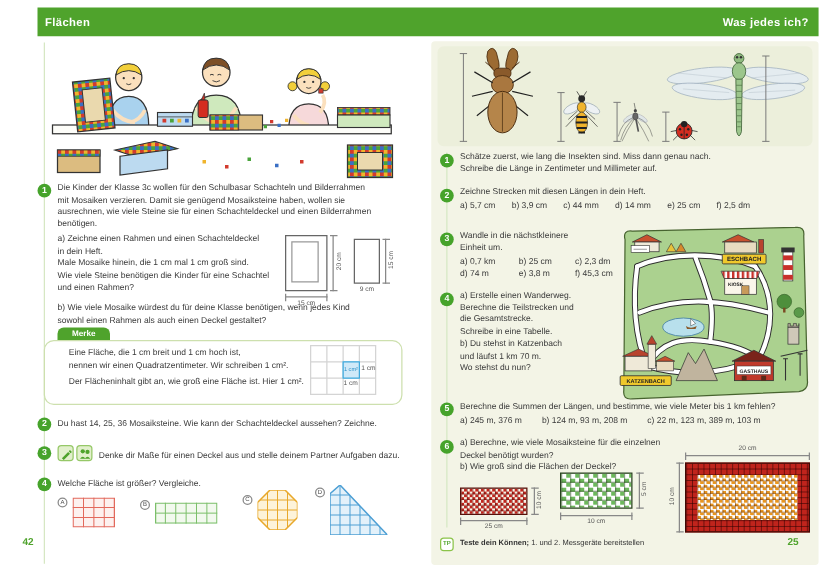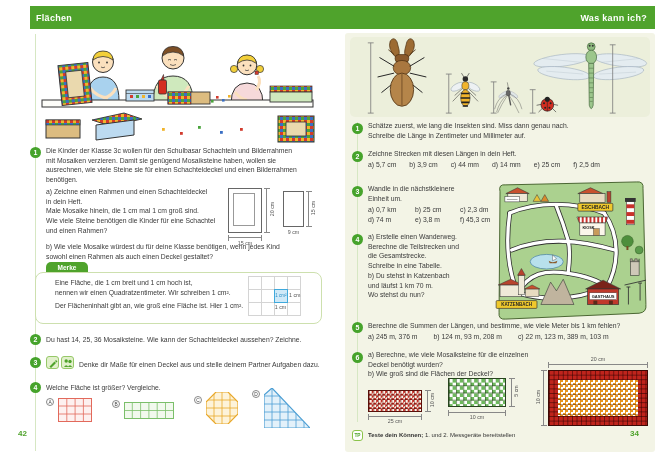--- a/index.html
+++ b/index.html
@@ -69,21 +69,21 @@
   .icon-box{position:absolute;width:13px;height:13px;border:1px solid #96c868;border-radius:3px;background:#e2f0cc;
             display:flex;align-items:center;justify-content:center;box-sizing:border-box;}
 </style>
 </head>
 <body>
 
 <div class="canvas">
 
   <div class="header-bar">
     <span class="header-title">Flächen</span>
-    <span class="header-title">Was kann ich?</span>
+    <span class="header-title">Was jedes ich?</span>
   </div>
 
   <div class="page-rule" style="left:35px;top:34px;height:417px;"></div>
 
   <svg class="abs" style="left:40px;top:36px;" width="275" height="108" viewBox="0 0 275 108">
     <defs>
       <pattern id="mos" width="6" height="6" patternUnits="userSpaceOnUse">
         <rect width="6" height="6" fill="#fff"></rect>
         <rect width="3" height="3" fill="#d23b2e"></rect>
           <rect x="3" width="3" height="3" fill="#f0b42c"></rect>
@@ -537,15 +537,15 @@
   <div class="dl-h" style="left:548px;top:364px;width:100px;"></div>
   <div class="dim" style="left:548px;top:356px;width:100px;">20 cm</div>
   <div class="dl-v" style="left:543px;top:370px;height:56px;"></div>
   <div class="vdim" style="left:526px;top:394px;">10 cm</div>
 
   <div class="tp-badge" style="left:352px;top:430px;">TP</div>
   <div class="footer-txt" style="left:368px;top:432px;">
     <b>Teste dein Können;</b>
     <span>1. und 2. Messgeräte bereitstellen</span>
   </div>
-  <div class="pagenum" style="left:630px;top:429px;">34</div>
+  <div class="pagenum" style="left:630px;top:429px;">25</div>
 
 </div>
 
 </body></html>

